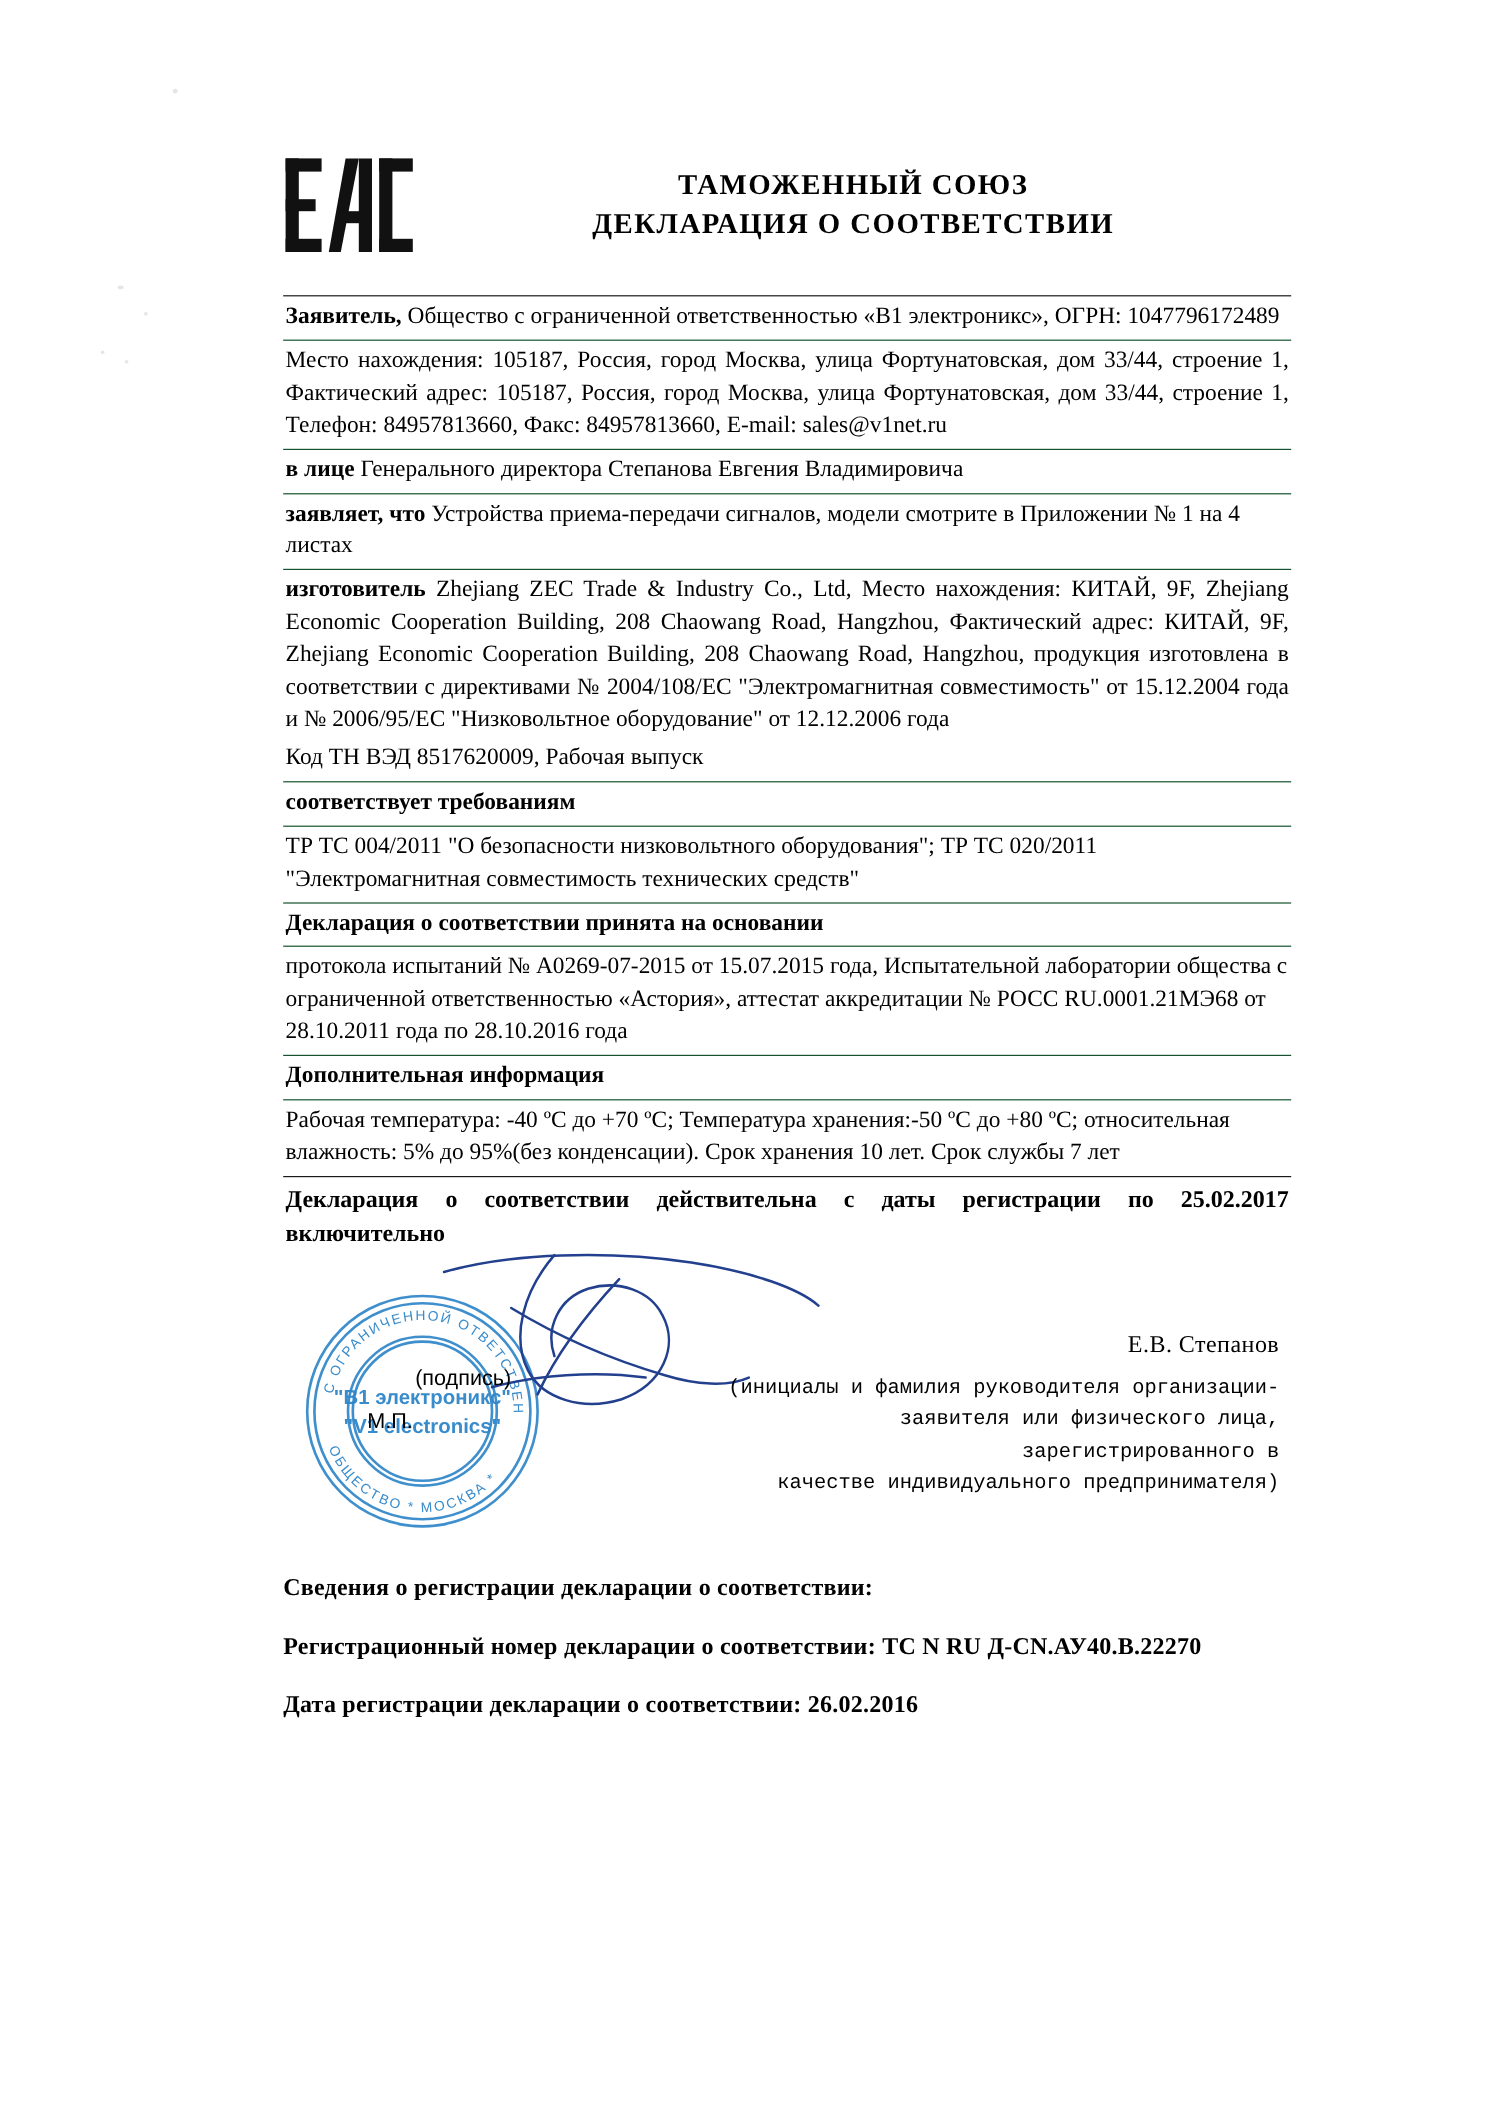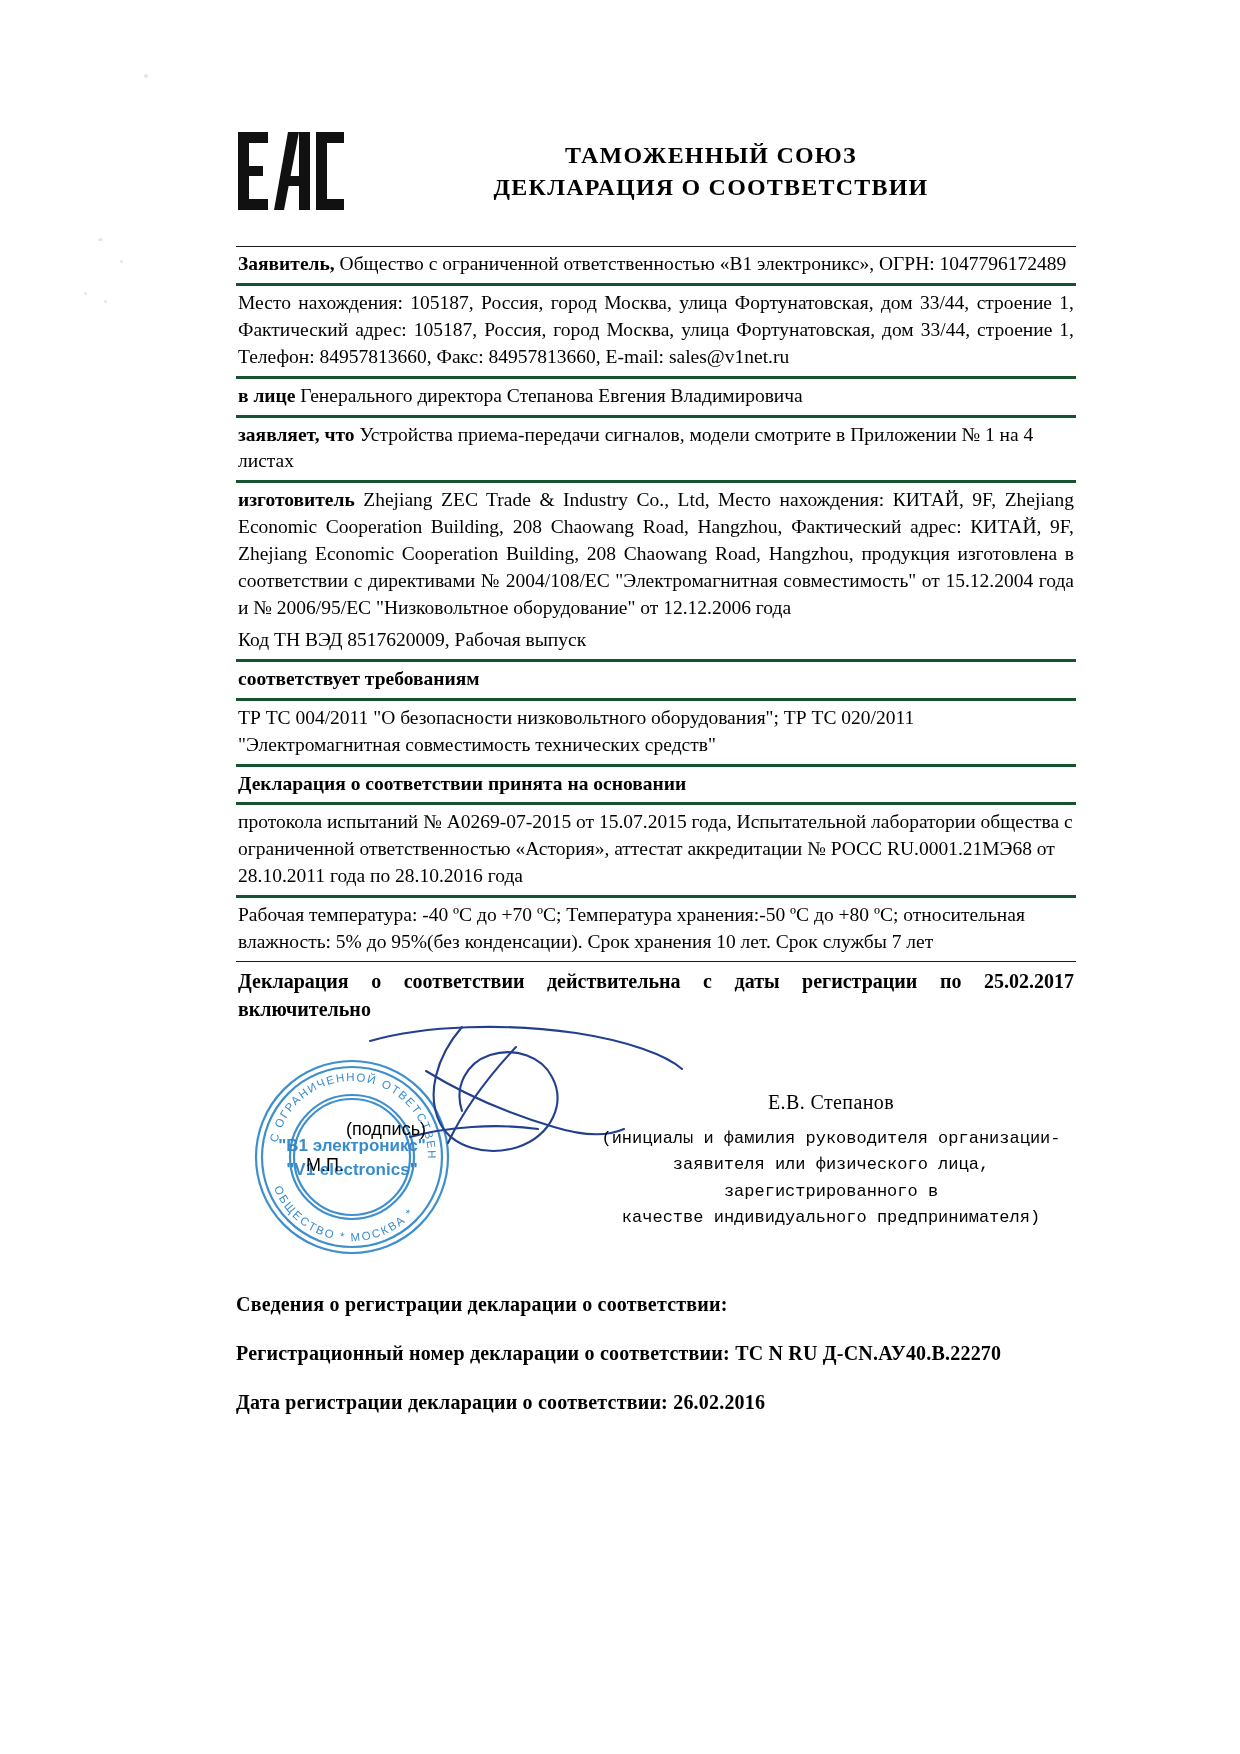--- a/index.html
+++ b/index.html
@@ -62,21 +62,21 @@
     letter-spacing: 1.2px;
     line-height: 1.32;
     white-space: nowrap;
   }
 
   
   .body-block {
     margin-top: 16px;
   }
   .row {
-    border-top: 3px solid #14532d;
+    border-top: 1px solid #14532d;
     padding: 4px 2px 5px 2px;
     font-size: 19.5px;
     line-height: 1.38;
   }
   .row.first { border-top: 1px solid #1a1a1a; }
   .row.noline { border-top: none; padding-top: 0; }
   .just { text-align: justify; text-justify: inter-word; }
   .lbl-bold { font-weight: bold; }
 
   .bold-head {
@@ -118,21 +118,21 @@
     left: 70px;
     top: 132px;
     font-family: "Liberation Sans", sans-serif;
     font-size: 18px;
   }
   .sig-right {
     position: absolute;
     left: 360px;
     top: 68px;
     width: 470px;
-    text-align: center;
+    text-align: right;
   }
   .sig-name {
     font-size: 20px;
     letter-spacing: .4px;
   }
   .sig-caption {
     margin-top: 12px;
     font-family: Liberation Mono, monospace;
     font-size: 17px;
     line-height: 1.55;
@@ -240,20 +240,23 @@
       </div>
 
       <div class="row">
         <span class="bold-head">Декларация о соответствии принята на основании</span>
       </div>
 
       <div class="row">
         <span>протокола испытаний № А0269-07-2015 от 15.07.2015 года, Испытательной лаборатории общества с ограниченной ответственностью «Астория», аттестат аккредитации № РОСС RU.0001.21МЭ68 от 28.10.2011 года по 28.10.2016 года</span>
       </div>
 
+      <div class="row">
+        <span class="bold-head">Дополнительная информация</span>
+      </div>
 
       <div class="row">
         <span>Рабочая температура: -40 ºС до +70 ºС; Температура хранения:-50 ºС до +80 ºС; относительная влажность: 5% до 95%(без конденсации). Срок хранения 10 лет. Срок службы 7 лет</span>
       </div>
 
       <div class="validity">
         <span class="l1">Декларация о соответствии действительна с даты регистрации по 25.02.2017</span>
         <span class="l2">включительно</span>
       </div>
     </div>

